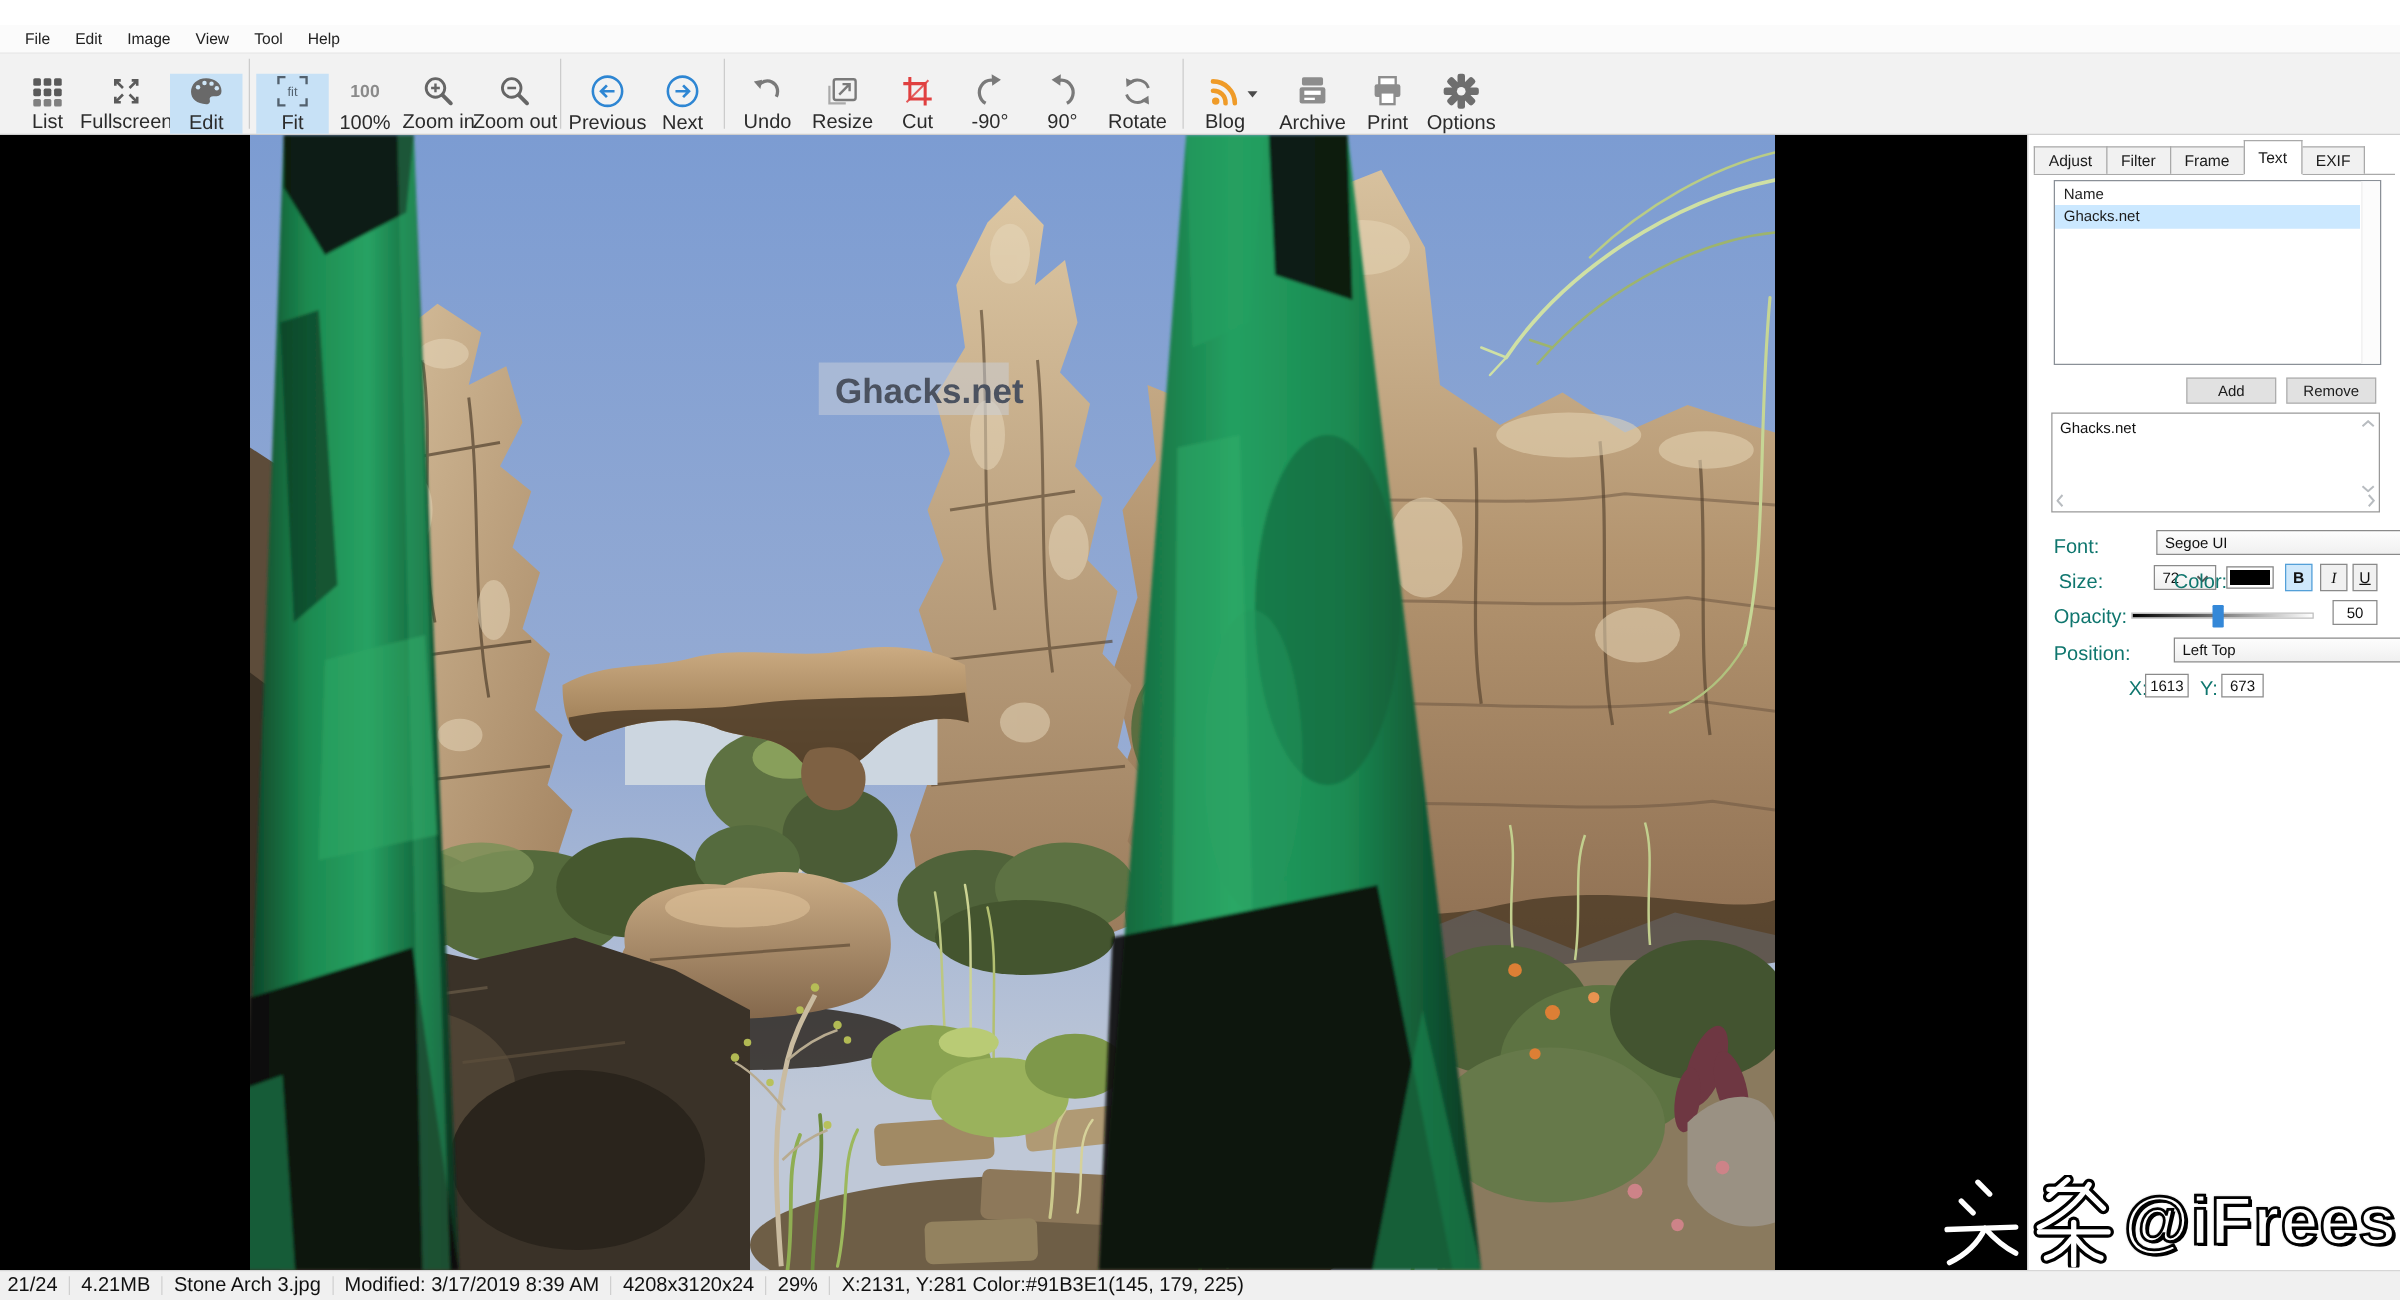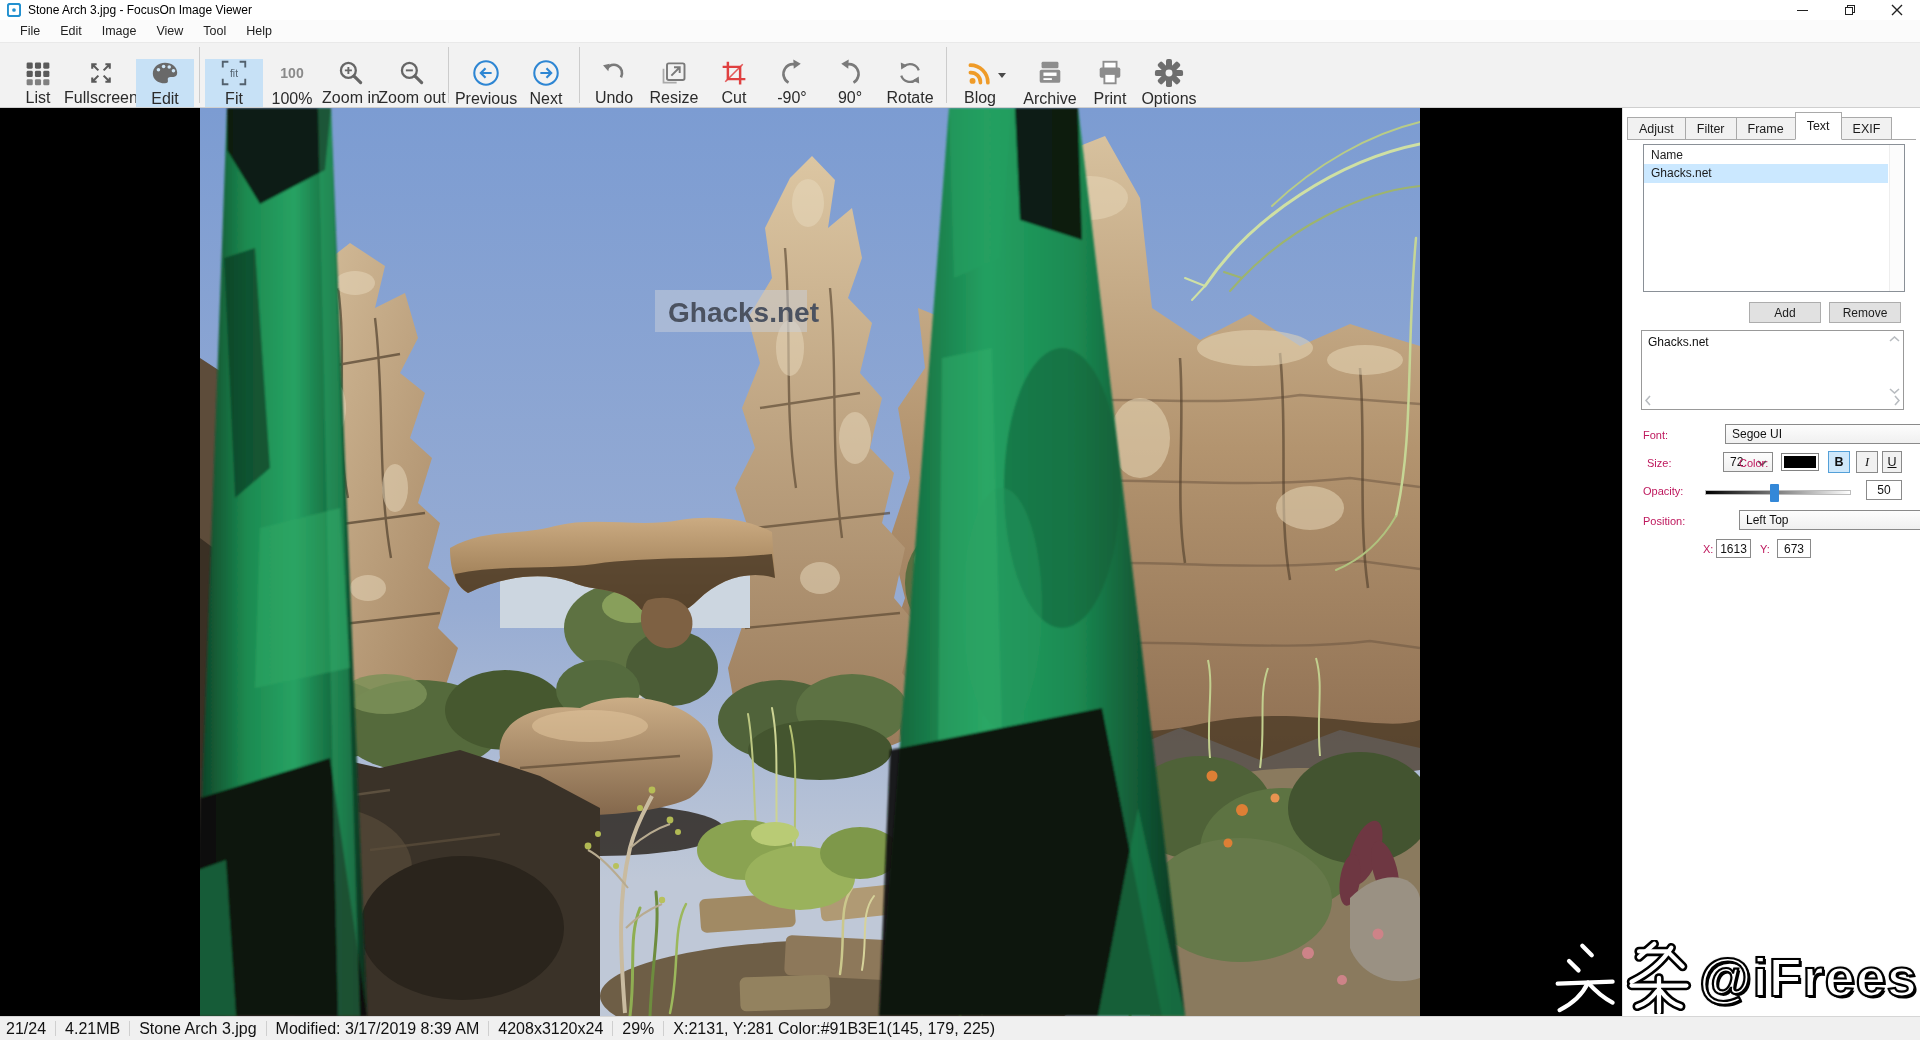--- a/index.html
+++ b/index.html
@@ -51,21 +51,21 @@
   .listbox { position:absolute; left:20px; top:36px; width:262px; height:148px; background:#fff; border:1px solid #8a9097; }
   .list-header { padding:3px 0 2px 7px; color:#222; }
   .list-row.selected { background:#cbe8ff; padding:2px 0 3px 7px; margin-right:16px; }
   .list-scroll { position:absolute; right:0; top:0; bottom:0; width:15px; background:#fcfcfc; border-left:1px solid #eeeeee; }
   .pbtn { position:absolute; width:72px; height:21px; background:#e1e1e1; border:1px solid #adadad;
     font-size:12px; color:#1b1b1b; display:flex; align-items:center; justify-content:center; }
   .btn-add { left:126px; top:194px; } .btn-remove { left:206px; top:194px; }
   .editor { position:absolute; left:18px; top:222px; width:263px; height:80px; background:#fff; border:1px solid #999; }
   .editor .txt { position:absolute; left:6px; top:4px; font-size:12px; color:#111; }
   .sc { position:absolute; color:#bcc0c4; line-height:1; }
-  .row-label { position:absolute; font-size:11px; color:#be185d; }
+  .row-label { position:absolute; font-size:16px; color:#0f766e; }
   .combo { position:absolute; height:20px; border:1px solid #8a8a8a; background:linear-gradient(#fdfdfd,#f0f0f0);
     display:flex; align-items:center; padding-left:6px;margin-left:44px; }
   .combo .ctext { font-size:12px; color:#111; }
   .combo .carr { position:absolute; right:5px; top:7px; }
   .combo-font { left:58px; top:316px; width:224px; }
   .combo-size { left:56px; top:344px; width:50px; }
   .combo-pos  { left:72px; top:402px; width:211px; }
   .swatch { position:absolute; left:158px; top:345px; width:38px; height:18px; background:#fff; border:1px solid #828282; padding:2px; }
   .swatch-inner { width:100%; height:100%; }
   .bstyle { position:absolute; top:343px; width:22px; height:22px; background:#f1f1f1; border:1px solid #8a8a8a;
@@ -92,43 +92,20 @@
   
   .corner-wm { position:absolute; left:1552px; top:940px; display:flex; align-items:center; gap:5px; z-index:50; }
   .corner-wm .latin { font-size:54px; font-weight:bold; color:#fff; letter-spacing:1px;
     -webkit-text-stroke:2.2px #000; text-shadow:0 0 2px #000, 2px 2px 0 #000; line-height:74px; }
 </style>
 </head>
 <body>
 
 <div class="app">
 
-  <div class="titlebar">
-    <svg class="app-ico" viewBox="0 0 16 16">
-      <rect x="1" y="1" width="14" height="14" rx="2.5" fill="#fff" stroke="#2391d0" stroke-width="2.4"></rect>
-      <circle cx="8" cy="8" r="2.1" fill="#2391d0"></circle>
-    </svg>
-    <span class="title-text">Stone Arch 3.jpg - FocusOn Image Viewer</span>
-    <div class="win-controls">
-      <div class="win-btn">
-          <span class="glyph-min"></span>
-        </div>
-      <div class="win-btn">
-          <span class="glyph-restore">
-            <span class="b2"></span>
-            <span class="b1"></span>
-          </span>
-        </div>
-      <div class="win-btn">
-        <svg width="12" height="12" viewBox="0 0 12 12">
-            <path d="M1,1 L11,11 M11,1 L1,11" stroke="#222" stroke-width="1.4"></path>
-          </svg>
-      </div>
-    </div>
-  </div>
 
   <div class="menubar">
     <span class="menu-item">File</span>
     <span class="menu-item">Edit</span>
     <span class="menu-item">Image</span>
     <span class="menu-item">View</span>
     <span class="menu-item">Tool</span>
     <span class="menu-item">Help</span>
   </div>
 

